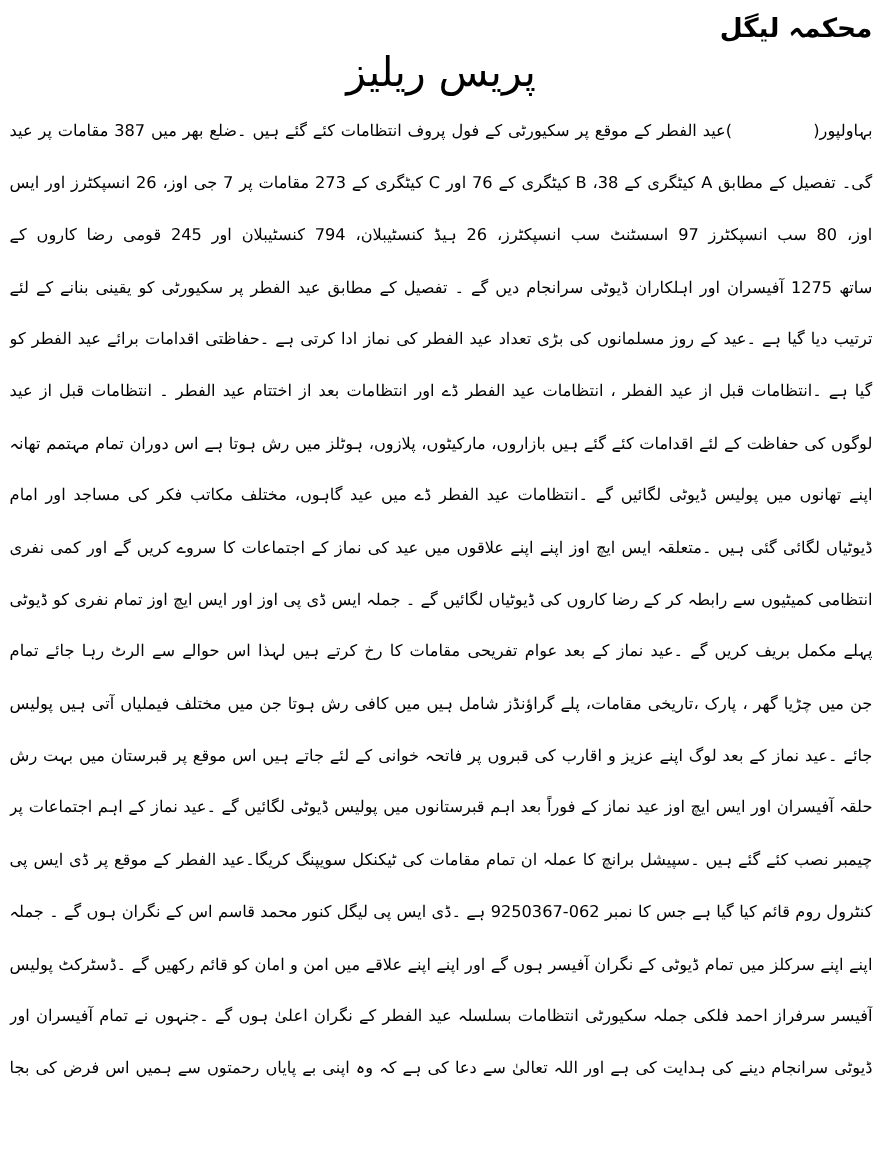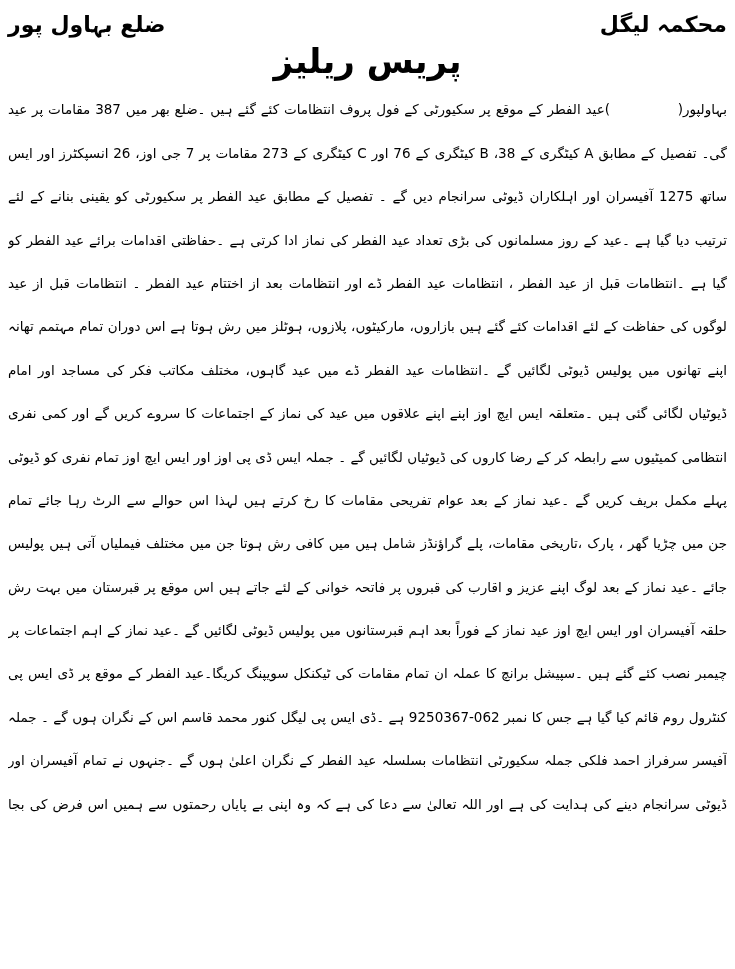--- a/index.html
+++ b/index.html
@@ -19,21 +19,21 @@
     display: flex;
     justify-content: space-between;
     align-items: flex-start;
     font-weight: bold;
     font-size: 22px;
     line-height: 1.5;
     padding: 2px 2px 0 2px;
   }
   .doc-title {
     text-align: center;
-    font-weight: bold;
+    font-weight: normal;
     font-size: 34px;
     line-height: 1.1;
     margin: 2px 0 8px 0;
   }
   .body-text {
     font-size: 13.5px;
     padding: 0 2px;
   }
   .body-text .line {
     height: 43.4px;
@@ -46,38 +46,39 @@
   
   .body-text .line { white-space: normal; }
 </style>
 </head>
 <body>
 
 <div class="page">
 
   <div class="header-row">
     <span>محکمہ لیگل</span>
-    <span>ضلع بہاول پور</span>
   </div>
 
   <div class="doc-title">پریس ریلیز</div>
 
   <div class="body-text">
     <div class="line">بہاولپور(&nbsp;&nbsp;&nbsp;&nbsp;&nbsp;&nbsp;&nbsp;&nbsp;&nbsp;&nbsp;&nbsp;&nbsp;&nbsp;&nbsp;)عید الفطر کے موقع پر سکیورٹی کے فول پروف انتظامات کئے گئے ہیں ۔ضلع بھر میں 387 مقامات پر عید نماز ادا کی جائے</div>
     <div class="line">گی۔ تفصیل کے مطابق A کیٹگری کے 38، B کیٹگری کے 76 اور C کیٹگری کے 273 مقامات پر 7 جی اوز، 26 انسپکٹرز اور ایس ایچ</div>
+    <div class="line">اوز، 80 سب انسپکٹرز 97 اسسٹنٹ سب انسپکٹرز، 26 ہیڈ کنسٹیبلان، 794 کنسٹیبلان اور 245 قومی رضا کاروں کے</div>
     <div class="line">ساتھ 1275 آفیسران اور اہلکاران ڈیوٹی سرانجام دیں گے ۔ تفصیل کے مطابق عید الفطر پر سکیورٹی کو یقینی بنانے کے لئے سکیورٹی پلان</div>
     <div class="line">ترتیب دیا گیا ہے ۔عید کے روز مسلمانوں کی بڑی تعداد عید الفطر کی نماز ادا کرتی ہے ۔حفاظتی اقدامات برائے عید الفطر کو تین حصوں میں تقسیم کیا</div>
     <div class="line">گیا ہے ۔انتظامات قبل از عید الفطر ، انتظامات عید الفطر ڈے اور انتظامات بعد از اختتام عید الفطر ۔ انتظامات قبل از عید الفطر میں چاند رات کو</div>
     <div class="line">لوگوں کی حفاظت کے لئے اقدامات کئے گئے ہیں بازاروں، مارکیٹوں، پلازوں، ہوٹلز میں رش ہوتا ہے اس دوران تمام مہتمم تھانہ جات اپنے</div>
     <div class="line">اپنے تھانوں میں پولیس ڈیوٹی لگائیں گے ۔انتظامات عید الفطر ڈے میں عید گاہوں، مختلف مکاتب فکر کی مساجد اور امام بارگاہوں پر پولیس</div>
     <div class="line">ڈیوٹیاں لگائی گئی ہیں ۔متعلقہ ایس ایچ اوز اپنے اپنے علاقوں میں عید کی نماز کے اجتماعات کا سروے کریں گے اور کمی نفری کی صورت میں</div>
     <div class="line">انتظامی کمیٹیوں سے رابطہ کر کے رضا کاروں کی ڈیوٹیاں لگائیں گے ۔ جملہ ایس ڈی پی اوز اور ایس ایچ اوز تمام نفری کو ڈیوٹی پر روانہ کرنے سے</div>
     <div class="line">پہلے مکمل بریف کریں گے ۔عید نماز کے بعد عوام تفریحی مقامات کا رخ کرتے ہیں لہذا اس حوالے سے الرٹ رہا جائے تمام تفریحی مقامات</div>
     <div class="line">جن میں چڑیا گھر ، پارک ،تاریخی مقامات، پلے گراؤنڈز شامل ہیں میں کافی رش ہوتا جن میں مختلف فیملیاں آتی ہیں پولیس ڈیوٹی لگائی</div>
     <div class="line">جائے ۔عید نماز کے بعد لوگ اپنے عزیز و اقارب کی قبروں پر فاتحہ خوانی کے لئے جاتے ہیں اس موقع پر قبرستان میں بہت رش ہوتا ہے لہذا</div>
     <div class="line">حلقہ آفیسران اور ایس ایچ اوز عید نماز کے فوراً بعد اہم قبرستانوں میں پولیس ڈیوٹی لگائیں گے ۔عید نماز کے اہم اجتماعات پر واک تھرو گیٹ و</div>
     <div class="line">چیمبر نصب کئے گئے ہیں ۔سپیشل برانچ کا عملہ ان تمام مقامات کی ٹیکنکل سویپنگ کریگا۔عید الفطر کے موقع پر ڈی ایس پی لیگل کے دفتر میں</div>
     <div class="line">کنٹرول روم قائم کیا گیا ہے جس کا نمبر 062-9250367 ہے ۔ڈی ایس پی لیگل کنور محمد قاسم اس کے نگران ہوں گے ۔ جملہ حلقہ آفیسران</div>
+    <div class="line">اپنے اپنے سرکلز میں تمام ڈیوٹی کے نگران آفیسر ہوں گے اور اپنے اپنے علاقے میں امن و امان کو قائم رکھیں گے ۔ڈسٹرکٹ پولیس</div>
     <div class="line">آفیسر سرفراز احمد فلکی جملہ سکیورٹی انتظامات بسلسلہ عید الفطر کے نگران اعلیٰ ہوں گے ۔جنہوں نے تمام آفیسران اور اہلکاران کو جان فشانی سے</div>
     <div class="line">ڈیوٹی سرانجام دینے کی ہدایت کی ہے اور اللہ تعالیٰ سے دعا کی ہے کہ وہ اپنی بے پایاں رحمتوں سے ہمیں اس فرض کی بجا آوری میں سرخرو فرمائے آمین</div>
   </div>
 
 </div>
 
 </body></html>

